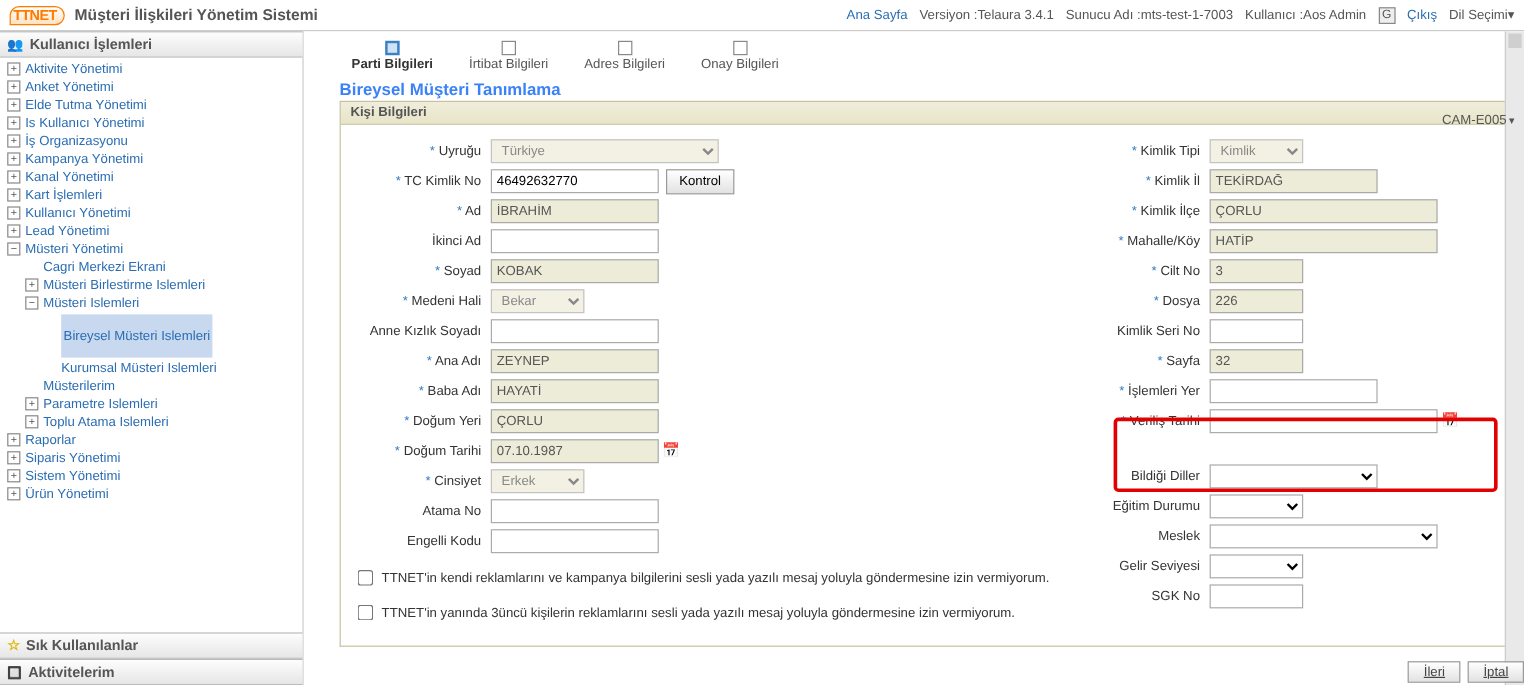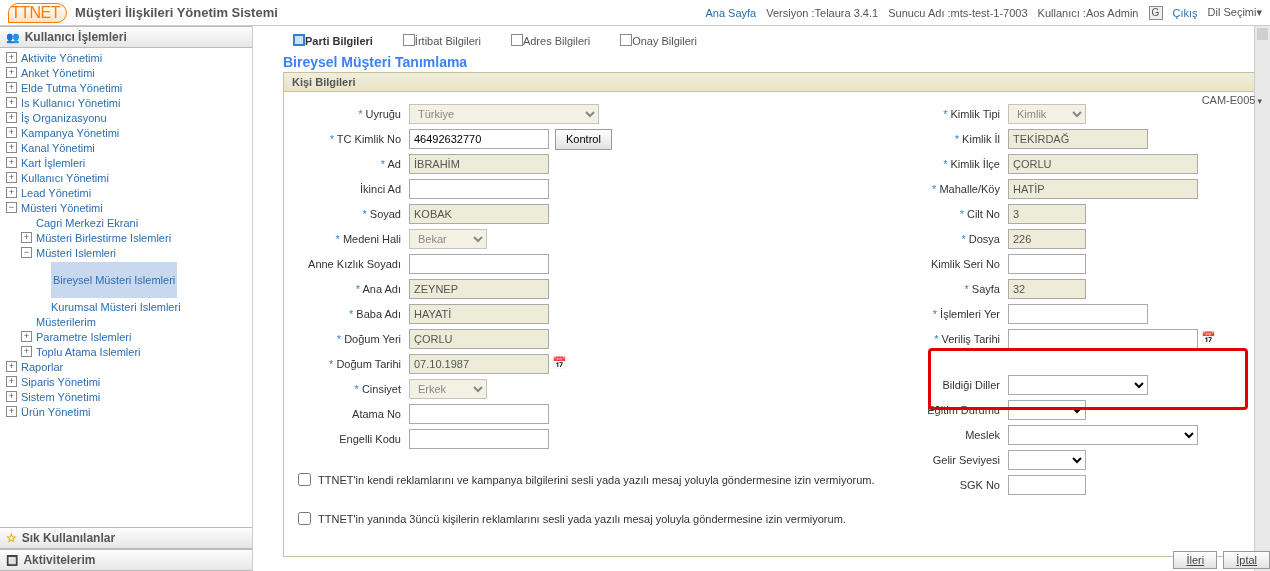--- a/index.html
+++ b/index.html
@@ -13,22 +13,22 @@
   }
   
   .header {
     display: flex;
     align-items: center;
     padding: 2px 8px;
     border-bottom: 1px solid #ccc;
     height: 26px;
   }
   .logo {
-    font-weight: normal;
-    font-size: 16px;
+    font-weight: bold;
+    font-size: 12px;
     color: #ff7a00;
     letter-spacing: -0.5px;
     border: 1px solid #ff7a00;
     border-radius: 10px 10px 10px 0;
     padding: 0 6px 0 2px;
     background: linear-gradient(#fff,#ffe2c2);
   }
   .header-title {
     font-weight: bold;
     font-size: 13px;
@@ -77,21 +77,21 @@
     cursor:pointer;
     color:#2a6db2;
     white-space:nowrap;
   }
   .expander{width:11px;height:11px;border:1px solid #888;display:inline-flex;align-items:center;justify-content:center;font-size:9px;line-height:9px;margin-right:4px;color:#555;background:#fff;}
   .spacer{display:inline-block;width:15px;}
   .tree-item.selected span.lbl{background:#c7d8ef;padding:12px 2px;}
   
   .main { flex:1; padding:4px 6px 4px 30px; position:relative; overflow:hidden;}
   .wizard {display:flex;gap:30px;margin:4px 0 2px 10px;}
-  .wiz-step{display:flex;flex-direction:row;align-items:center;font-size:11px;color:#555;}
+  .wiz-step{display:flex;flex-direction:column;align-items:center;font-size:11px;color:#555;}
   .wiz-box{width:12px;height:12px;border:1px solid #888;margin-bottom:2px;}
   .wiz-step.active .wiz-box{border:2px solid #3b7fc4;background:#cfe3f7;}
   .wiz-step.active{font-weight:bold;color:#333;}
   .page-title{font-weight:bold;font-size:14px;color:#3b82f6;margin:6px 0 2px 0;}
   .page-code{position:absolute;right:8px;top:68px;font-size:11px;color:#555;}
   .page-code::after{content:"▾";font-size:9px;margin-left:2px;}
   .section-head{
     background:linear-gradient(#f0eedc,#e7e4c7);
     border:1px solid #c6c29e;
     padding:3px 8px;font-weight:bold;color:#555;
@@ -119,21 +119,21 @@
   .date-icon{display:inline-block;width:16px;height:16px;margin-left:3px;vertical-align:middle;}
   .date-icon::before{content:"📅";font-size:12px;}
   .highlight-box{
     border:3px solid #e20000;border-radius:4px;
     position:absolute;
     right:22px;top:322px;
     width:320px;height:62px;
     pointer-events:none;
   }
   .checks{margin-top:6px;}
-  .checks label{display:flex;align-items:center;gap:4px;margin:20px 0;color:#333;}
+  .checks label{display:flex;align-items:center;gap:4px;margin:10px 0;color:#333;}
   .footer-btns{
     position:absolute;right:0;bottom:2px;display:flex;gap:6px;
   }
   .pager-btn{border:1px solid #999;background:linear-gradient(#fff,#e2e2e2);padding:2px 12px;font-size:11px;cursor:pointer;text-decoration:underline;color:#444;}
   .vscroll{
     position:absolute;right:0;top:0;bottom:0;width:16px;background:#e9e9e9;border-left:1px solid #ccc;
   }
   .vscroll::before,.vscroll::after{content:"";position:absolute;left:2px;right:2px;height:12px;background:#cfcfcf;}
   .vscroll::before{top:2px;} .vscroll::after{bottom:2px;}
 </style>

